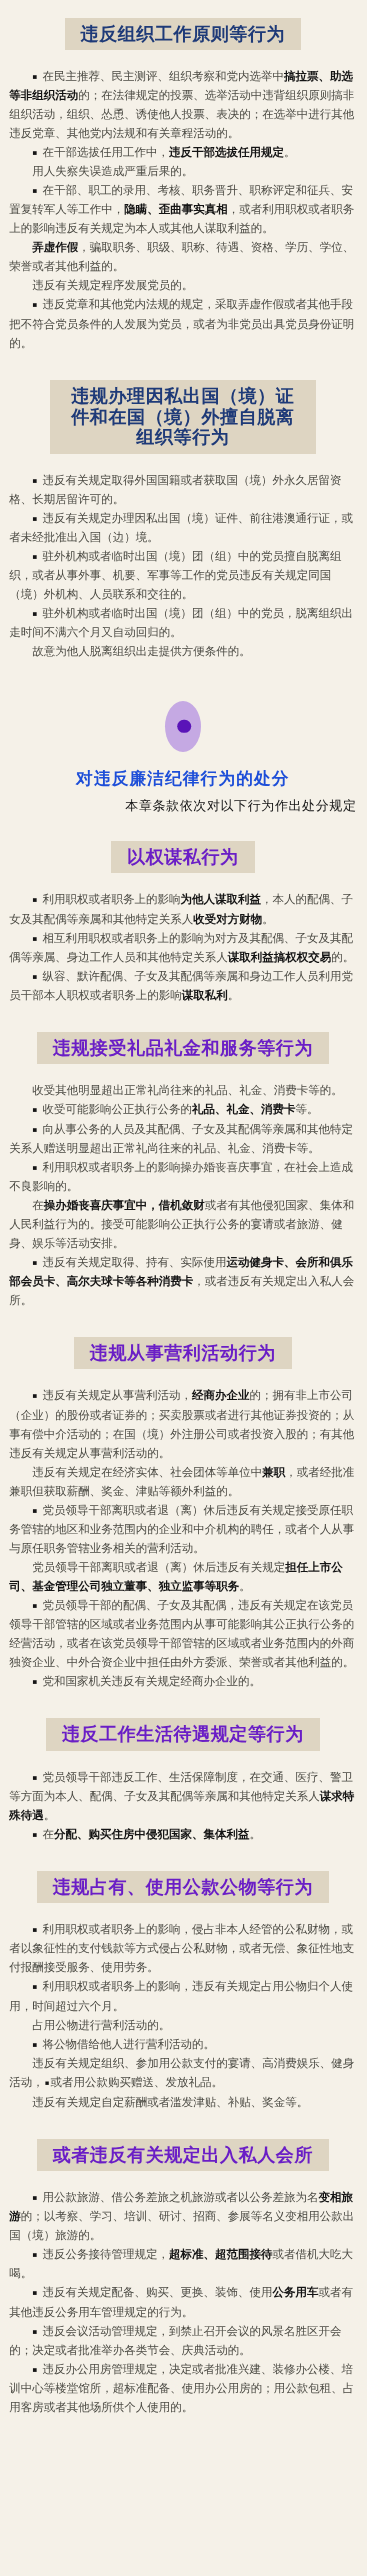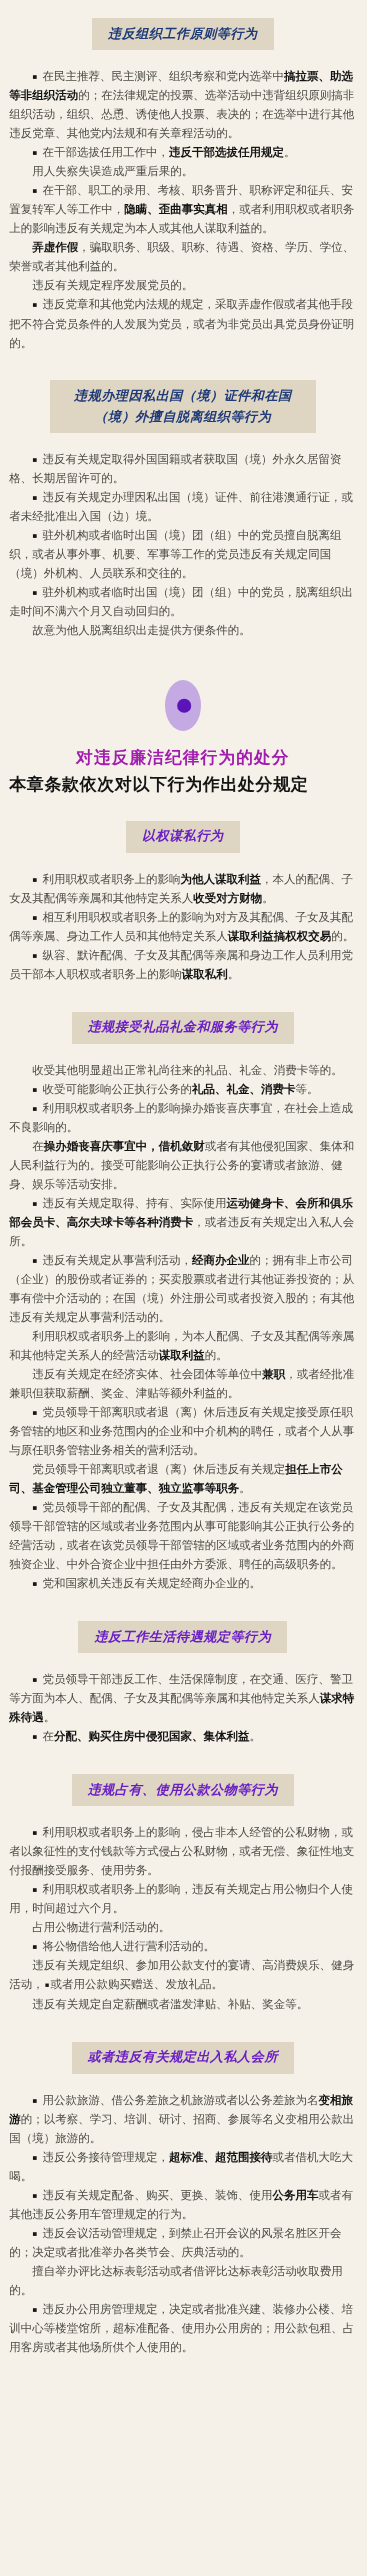--- a/index.html
+++ b/index.html
@@ -12,26 +12,25 @@
     box-sizing: border-box;
     width: 368px;
     min-height: 2576px;
     padding: 17px 11.5px 24px 9.2px;
   }
   .section-header {
     display: table;
     margin: 27.6px auto 17px auto;
     background: #ded5c2;
     padding: 5.7px 16px;
-    font-size: 13px;
+    font-size: 18px;
     line-height: 20.7px;
     font-weight: 700;
     text-align: center;
     letter-spacing: 0.6px;
-    font-style: italic;
   }
   .section-header.first { margin-top: 1.1px; }
   .section-header.wide { max-width: 234px; }
   .theme-blue   { color: #1e3a78; }
   .theme-purple { color: #6a1ec6; }
   p.para {
     margin: 0;
     text-indent: 2em;
     font-size: 11.5px;
     line-height: 19px;
@@ -70,30 +69,30 @@
     height: 13.8px;
     border-radius: 50%;
     background: #5a14b8;
   }
   h1.chapter-title {
     margin: 0 0 8px 0;
     text-align: center;
     font-size: 16.7px;
     line-height: 22px;
     font-weight: 700;
-    color: #a21caf;
+    color: #1d4ed8;
     letter-spacing: 1.1px;
     font-family: Liberation Serif, serif;
   }
   h2.chapter-subtitle {
     margin: 0;
-    text-align: left;
-    font-size: 17px;
+    text-align: right;
+    font-size: 13px;
     line-height: 16px;
-    font-weight: 700;
+    font-weight: 400;
     color: #141414;
     letter-spacing: 0.6px;
   }
 </style>
 </head>
 <body>
 
 <main id="article">
     <div class="section-header theme-blue first">
       <span>违反组织工作原则等行为</span>
@@ -120,29 +119,32 @@
       <span>以权谋私行为</span>
     </div>
     <p class="para"><span class="bullet-glyph">▪</span><span>利用职权或者职务上的影响</span><strong class="em-run">为他人谋取利益</strong><span>，本人的配偶、子女及其配偶等亲属和其他特定关系人</span><strong class="em-run">收受对方财物</strong><span>。</span></p>
     <p class="para"><span class="bullet-glyph">▪</span><span>相互利用职权或者职务上的影响为对方及其配偶、子女及其配偶等亲属、身边工作人员和其他特定关系人</span><strong class="em-run">谋取利益搞权权交易</strong><span>的。</span></p>
     <p class="para"><span class="bullet-glyph">▪</span><span>纵容、默许配偶、子女及其配偶等亲属和身边工作人员利用党员干部本人职权或者职务上的影响</span><strong class="em-run">谋取私利</strong><span>。</span></p>
     <div class="section-header theme-purple">
       <span>违规接受礼品礼金和服务等行为</span>
     </div>
     <p class="para"><span>收受其他明显超出正常礼尚往来的礼品、礼金、消费卡等的。</span></p>
     <p class="para"><span class="bullet-glyph">▪</span><span>收受可能影响公正执行公务的</span><strong class="em-run">礼品、礼金、消费卡</strong><span>等。</span></p>
+    <p class="para"><span class="bullet-glyph">▪</span><span>向从事公务的人员及其配偶、子女及其配偶等亲属和其他特定关系人赠送明显超出正常礼尚往来的礼品、礼金、消费卡等。</span></p>
     <p class="para"><span class="bullet-glyph">▪</span><span>利用职权或者职务上的影响操办婚丧喜庆事宜，在社会上造成不良影响的。</span></p>
     <p class="para"><span>在</span><strong class="em-run">操办婚丧喜庆事宜中，借机敛财</strong><span>或者有其他侵犯国家、集体和人民利益行为的。接受可能影响公正执行公务的宴请或者旅游、健身、娱乐等活动安排。</span></p>
     <p class="para"><span class="bullet-glyph">▪</span><span>违反有关规定取得、持有、实际使用</span><strong class="em-run">运动健身卡、会所和俱乐部会员卡、高尔夫球卡等各种消费卡</strong><span>，或者违反有关规定出入私人会所。</span></p>
+    <div class="section-header theme-purple">
+      <span>违规从事营利活动行为</span>
+    </div>
     <p class="para"><span class="bullet-glyph">▪</span><span>违反有关规定从事营利活动，</span><strong class="em-run">经商办企业</strong><span>的；拥有非上市公司（企业）的股份或者证券的；买卖股票或者进行其他证券投资的；从事有偿中介活动的；在国（境）外注册公司或者投资入股的；有其他违反有关规定从事营利活动的。</span></p>
-    <p class="para"><span>利用职权或者职务上的影响，为本人配偶、子女及其配偶等亲属和其他特定关系人的经营活动</span><strong class="em-run">谋取利益</strong><span>的。</span></p>
     <p class="para"><span>违反有关规定在经济实体、社会团体等单位中</span><strong class="em-run">兼职</strong><span>，或者经批准兼职但获取薪酬、奖金、津贴等额外利益的。</span></p>
     <p class="para"><span class="bullet-glyph">▪</span><span>党员领导干部离职或者退（离）休后违反有关规定接受原任职务管辖的地区和业务范围内的企业和中介机构的聘任，或者个人从事与原任职务管辖业务相关的营利活动。</span></p>
     <p class="para"><span>党员领导干部离职或者退（离）休后违反有关规定</span><strong class="em-run">担任上市公司、基金管理公司独立董事、独立监事等职务</strong><span>。</span></p>
-    <p class="para"><span class="bullet-glyph">▪</span><span>党员领导干部的配偶、子女及其配偶，违反有关规定在该党员领导干部管辖的区域或者业务范围内从事可能影响其公正执行公务的经营活动，或者在该党员领导干部管辖的区域或者业务范围内的外商独资企业、中外合资企业中担任由外方委派、聘任的高级职务的。</span></p>
+    <p class="para"><span class="bullet-glyph">▪</span><span>党员领导干部的配偶、子女及其配偶，违反有关规定在该党员领导干部管辖的区域或者业务范围内从事可能影响其公正执行公务的经营活动，或者在该党员领导干部管辖的区域或者业务范围内的外商独资企业、中外合资企业中担任由外方委派、荣誉或者其他利益的。</span></p>
     <p class="para"><span class="bullet-glyph">▪</span><span>党和国家机关违反有关规定经商办企业的。</span></p>
     <div class="section-header theme-purple">
       <span>违反工作生活待遇规定等行为</span>
     </div>
     <p class="para"><span class="bullet-glyph">▪</span><span>党员领导干部违反工作、生活保障制度，在交通、医疗、警卫等方面为本人、配偶、子女及其配偶等亲属和其他特定关系人</span><strong class="em-run">谋求特殊待遇</strong><span>。</span></p>
     <p class="para"><span class="bullet-glyph">▪</span><span>在</span><strong class="em-run">分配、购买住房中侵犯国家、集体利益</strong><span>。</span></p>
     <div class="section-header theme-purple">
       <span>违规占有、使用公款公物等行为</span>
     </div>
     <p class="para"><span class="bullet-glyph">▪</span><span>利用职权或者职务上的影响，侵占非本人经管的公私财物，或者以象征性的支付钱款等方式侵占公私财物，或者无偿、象征性地支付报酬接受服务、使用劳务。</span></p>
@@ -151,16 +153,15 @@
     <p class="para"><span class="bullet-glyph">▪</span><span>将公物借给他人进行营利活动的。</span></p>
     <p class="para"><span>违反有关规定组织、参加用公款支付的宴请、高消费娱乐、健身活动，</span><span class="sq-inline">▪</span><span>或者用公款购买赠送、发放礼品。</span></p>
     <p class="para"><span>违反有关规定自定薪酬或者滥发津贴、补贴、奖金等。</span></p>
     <div class="section-header theme-purple">
       <span>或者违反有关规定出入私人会所</span>
     </div>
     <p class="para"><span class="bullet-glyph">▪</span><span>用公款旅游、借公务差旅之机旅游或者以公务差旅为名</span><strong class="em-run">变相旅游</strong><span>的；以考察、学习、培训、研讨、招商、参展等名义变相用公款出国（境）旅游的。</span></p>
     <p class="para"><span class="bullet-glyph">▪</span><span>违反公务接待管理规定，</span><strong class="em-run">超标准、超范围接待</strong><span>或者借机大吃大喝。</span></p>
     <p class="para"><span class="bullet-glyph">▪</span><span>违反有关规定配备、购买、更换、装饰、使用</span><strong class="em-run">公务用车</strong><span>或者有其他违反公务用车管理规定的行为。</span></p>
     <p class="para"><span class="bullet-glyph">▪</span><span>违反会议活动管理规定，到禁止召开会议的风景名胜区开会的；决定或者批准举办各类节会、庆典活动的。</span></p>
-    <p class="para"><span>擅自举办评比达标表彰活动或者借评比达标表彰活动收取费用的。</span></p>
     <p class="para"><span class="bullet-glyph">▪</span><span>违反办公用房管理规定，决定或者批准兴建、装修办公楼、培训中心等楼堂馆所，超标准配备、使用办公用房的；用公款包租、占用客房或者其他场所供个人使用的。</span></p>
   </main>
 
 
 </body></html>

